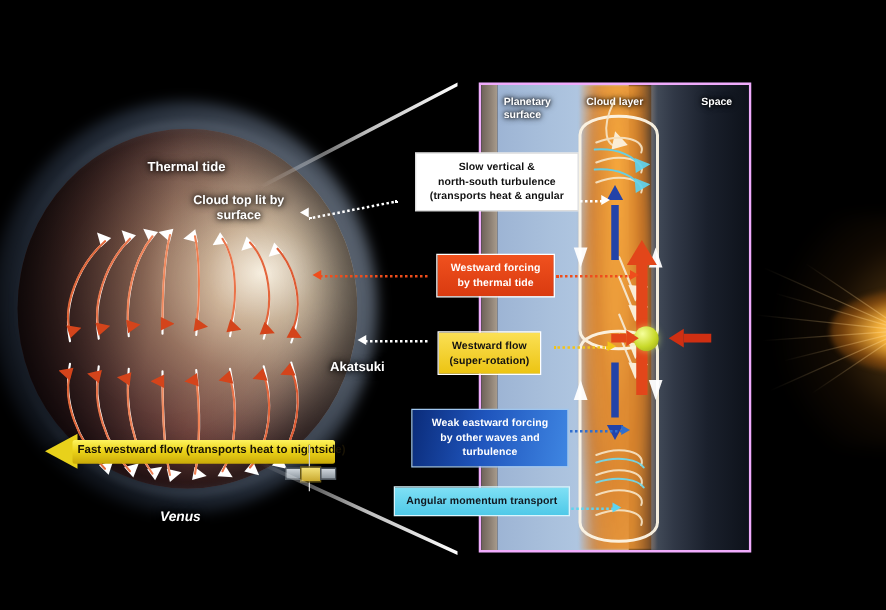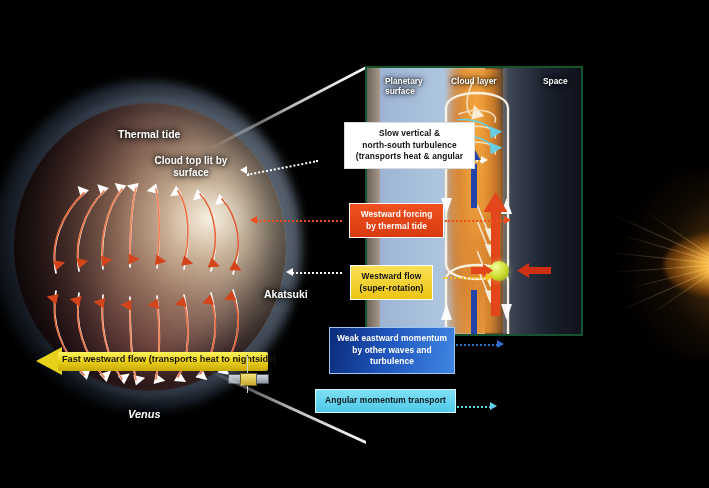--- a/index.html
+++ b/index.html
@@ -52,22 +52,22 @@
   #akatsuki{position:absolute;left:228px;top:268px;width:34px;height:30px;}
   #akatsuki .bus{position:absolute;left:12px;top:10px;width:15px;height:11px;
       background:linear-gradient(180deg,#f3e27a,#c9a92f);border:1px solid #6b5a14;}
   #akatsuki .pnl{position:absolute;top:11px;width:11px;height:8px;
       background:linear-gradient(180deg,#cfd6dd,#8d969f);border:1px solid #4e565e;}
   #akatsuki .pl{left:0;} #akatsuki .pr{left:28px;}
   #akatsuki .mast{position:absolute;left:19px;top:-7px;width:1px;height:18px;background:#cfcfcf;}
   #akatsuki .mast2{position:absolute;left:19px;top:20px;width:1px;height:10px;background:#cfcfcf;}
 
   
-  #panel{position:absolute;left:365px;top:66px;width:218px;height:270px;
-         border:2px solid #14532d;box-sizing:border-box;background:#0b1018;overflow:hidden;}
+  #panel{position:absolute;left:383px;top:66px;width:218px;height:376px;
+         border:2px solid #f0abfc;box-sizing:border-box;background:#0b1018;overflow:hidden;}
   #p-surface{position:absolute;left:0;top:0;width:13px;height:100%;
       background:linear-gradient(90deg,#6e6258 0%,#8d8074 55%,#a99c8d 100%);}
   #p-atmos{position:absolute;left:13px;top:0;width:105px;height:100%;
       background:linear-gradient(90deg,#9db4d4 0%,#a9c0dc 40%,#b9cfe8 100%);}
   #p-cloud{position:absolute;left:78px;top:0;width:62px;height:100%;
       background:
         radial-gradient(ellipse at 50% 18%, rgba(247,168,60,.95) 0%, rgba(214,124,38,.55) 45%, rgba(180,96,30,0) 72%),
         radial-gradient(ellipse at 46% 48%, rgba(250,186,86,.85) 0%, rgba(206,122,42,.45) 50%, rgba(0,0,0,0) 75%),
         radial-gradient(ellipse at 54% 78%, rgba(245,160,56,.90) 0%, rgba(200,112,34,.50) 48%, rgba(0,0,0,0) 74%),
         linear-gradient(90deg, rgba(176,196,224,.2) 0%, rgba(236,150,52,.75) 30%, rgba(238,154,56,.78) 70%, rgba(90,96,110,.25) 100%);
@@ -80,21 +80,21 @@
   #hdr-cloud{left:84px;top:8px;}
   #hdr-space{left:176px;top:8px;}
 
   
   .loopsvg{position:absolute;left:0;top:0;width:218px;height:378px;pointer-events:none;}
 
   
   .box{position:absolute;box-sizing:border-box;font-weight:bold;text-align:center;
        line-height:11.5px;letter-spacing:.1px;}
   #box-slow{left:332px;top:122px;width:131px;padding:5px 4px;background:#fff;color:#111;
-       font-size:8.4px;border:1px solid #dcdcdc;margin-left:12px;}
+       font-size:8.4px;border:1px solid #dcdcdc;}
   #box-westforce{left:349px;top:203px;width:95px;padding:5px 3px;color:#fff;font-size:8.4px;
        background:linear-gradient(180deg,#f0511e,#d93a10);border:1.5px solid #fff;}
   #box-westflow{left:350px;top:265px;width:83px;padding:5px 3px;color:#111;font-size:8.4px;
        background:linear-gradient(180deg,#fbe055,#ecc412);border:1.5px solid #fff;}
   #box-eastforce{left:329px;top:327px;width:126px;padding:5px 3px;color:#fff;font-size:8.4px;
        background:linear-gradient(100deg,#0b2c7a 0%,#1f55bd 45%,#3f86e2 100%);border:1.5px solid #9fc6ef;}
   #box-angmom{left:315px;top:389px;width:141px;padding:5px 3px;color:#101820;font-size:8.4px;
        background:linear-gradient(180deg,#7fe0f5,#4fc9e8);border:1.5px solid #d8f5fd;}
 
   
@@ -340,21 +340,21 @@
   <div class="box" id="box-westflow">
     <div>Westward flow</div>
     <div>(super-rotation)</div>
   </div>
   <div class="dots yel" style="left:443px;top:277px;width:44px;"></div>
   <div class="dtri" style="left:486px;top:273px;border-left:7px solid #f2c41a;"></div>
   <div class="dots" style="left:292px;top:272px;width:50px;"></div>
   <div class="dtri" style="left:286px;top:268px;border-right:7px solid #fff;"></div>
 
   <div class="box" id="box-eastforce">
-    <div>Weak eastward momentum</div>
+    <div>Weak eastward forcing</div>
     <div>by other waves and turbulence</div>
   </div>
   <div class="dots blu" style="left:456px;top:344px;width:42px;"></div>
   <div class="dtri" style="left:497px;top:340px;border-left:7px solid #2f6fd0;"></div>
 
   <div class="box" id="box-angmom">
     <div>Angular momentum transport</div>
   </div>
   <div class="dots cya" style="left:457px;top:406px;width:34px;"></div>
   <div class="dtri" style="left:490px;top:402px;border-left:7px solid #5fd3ee;"></div>

